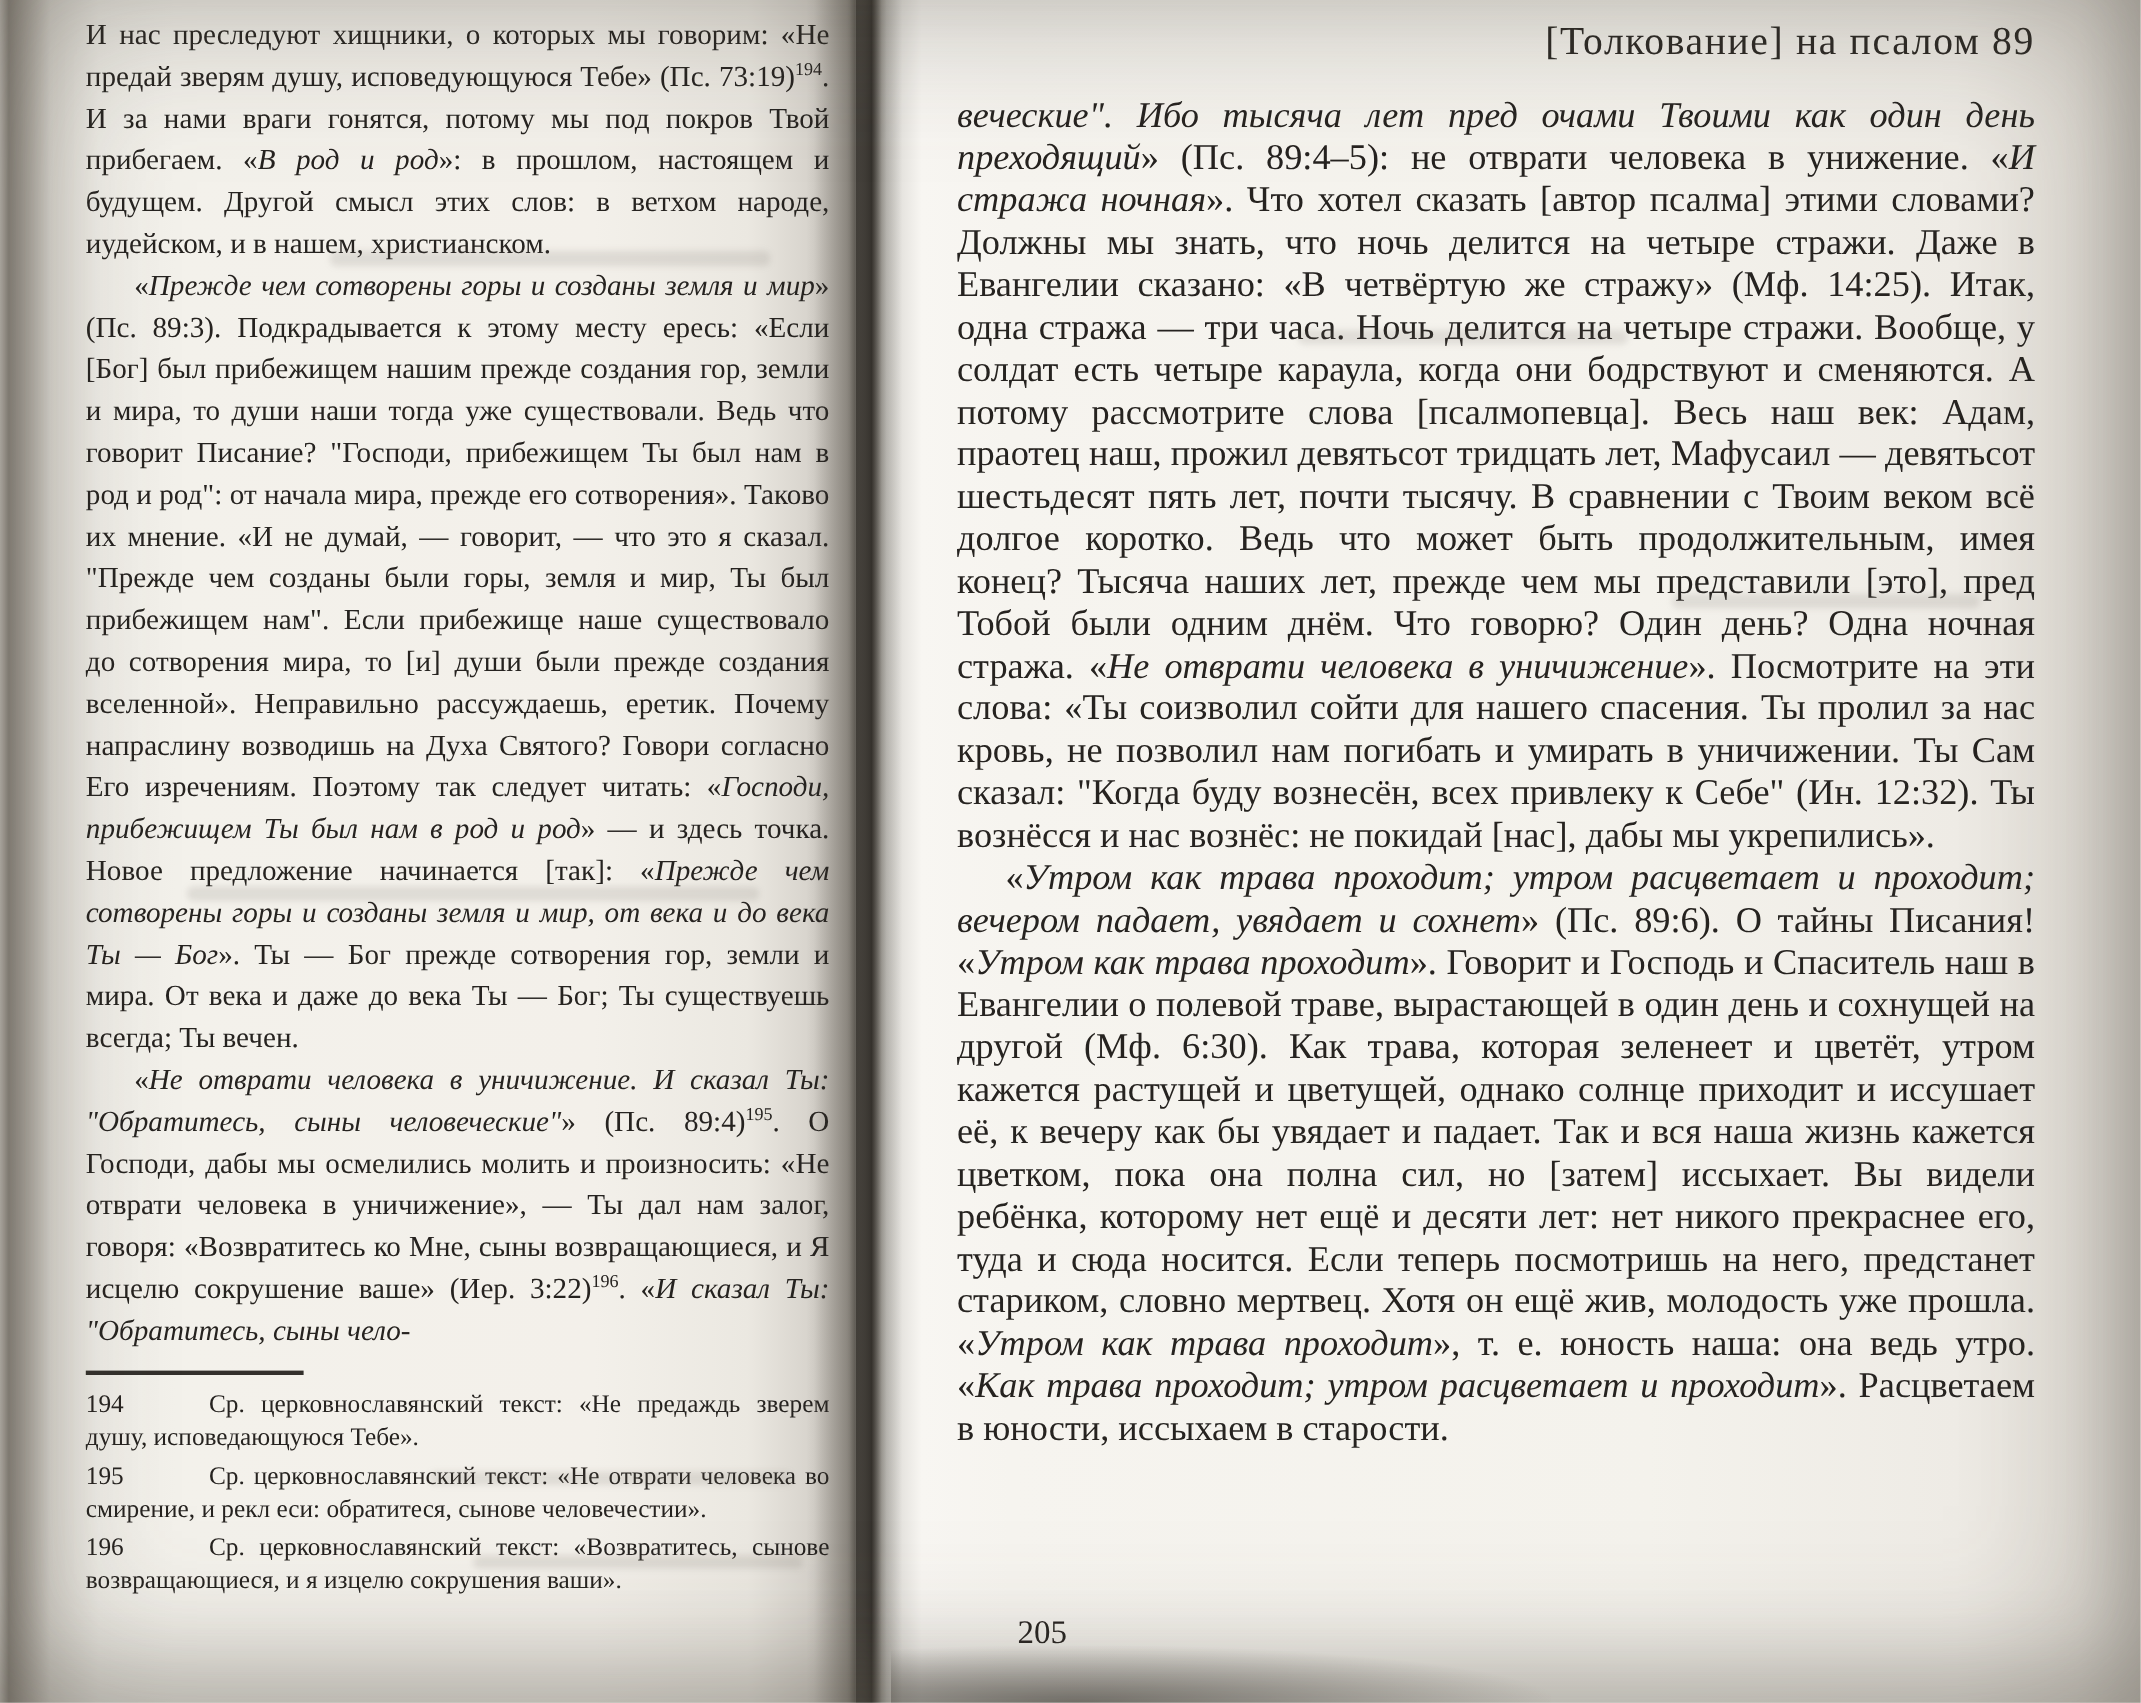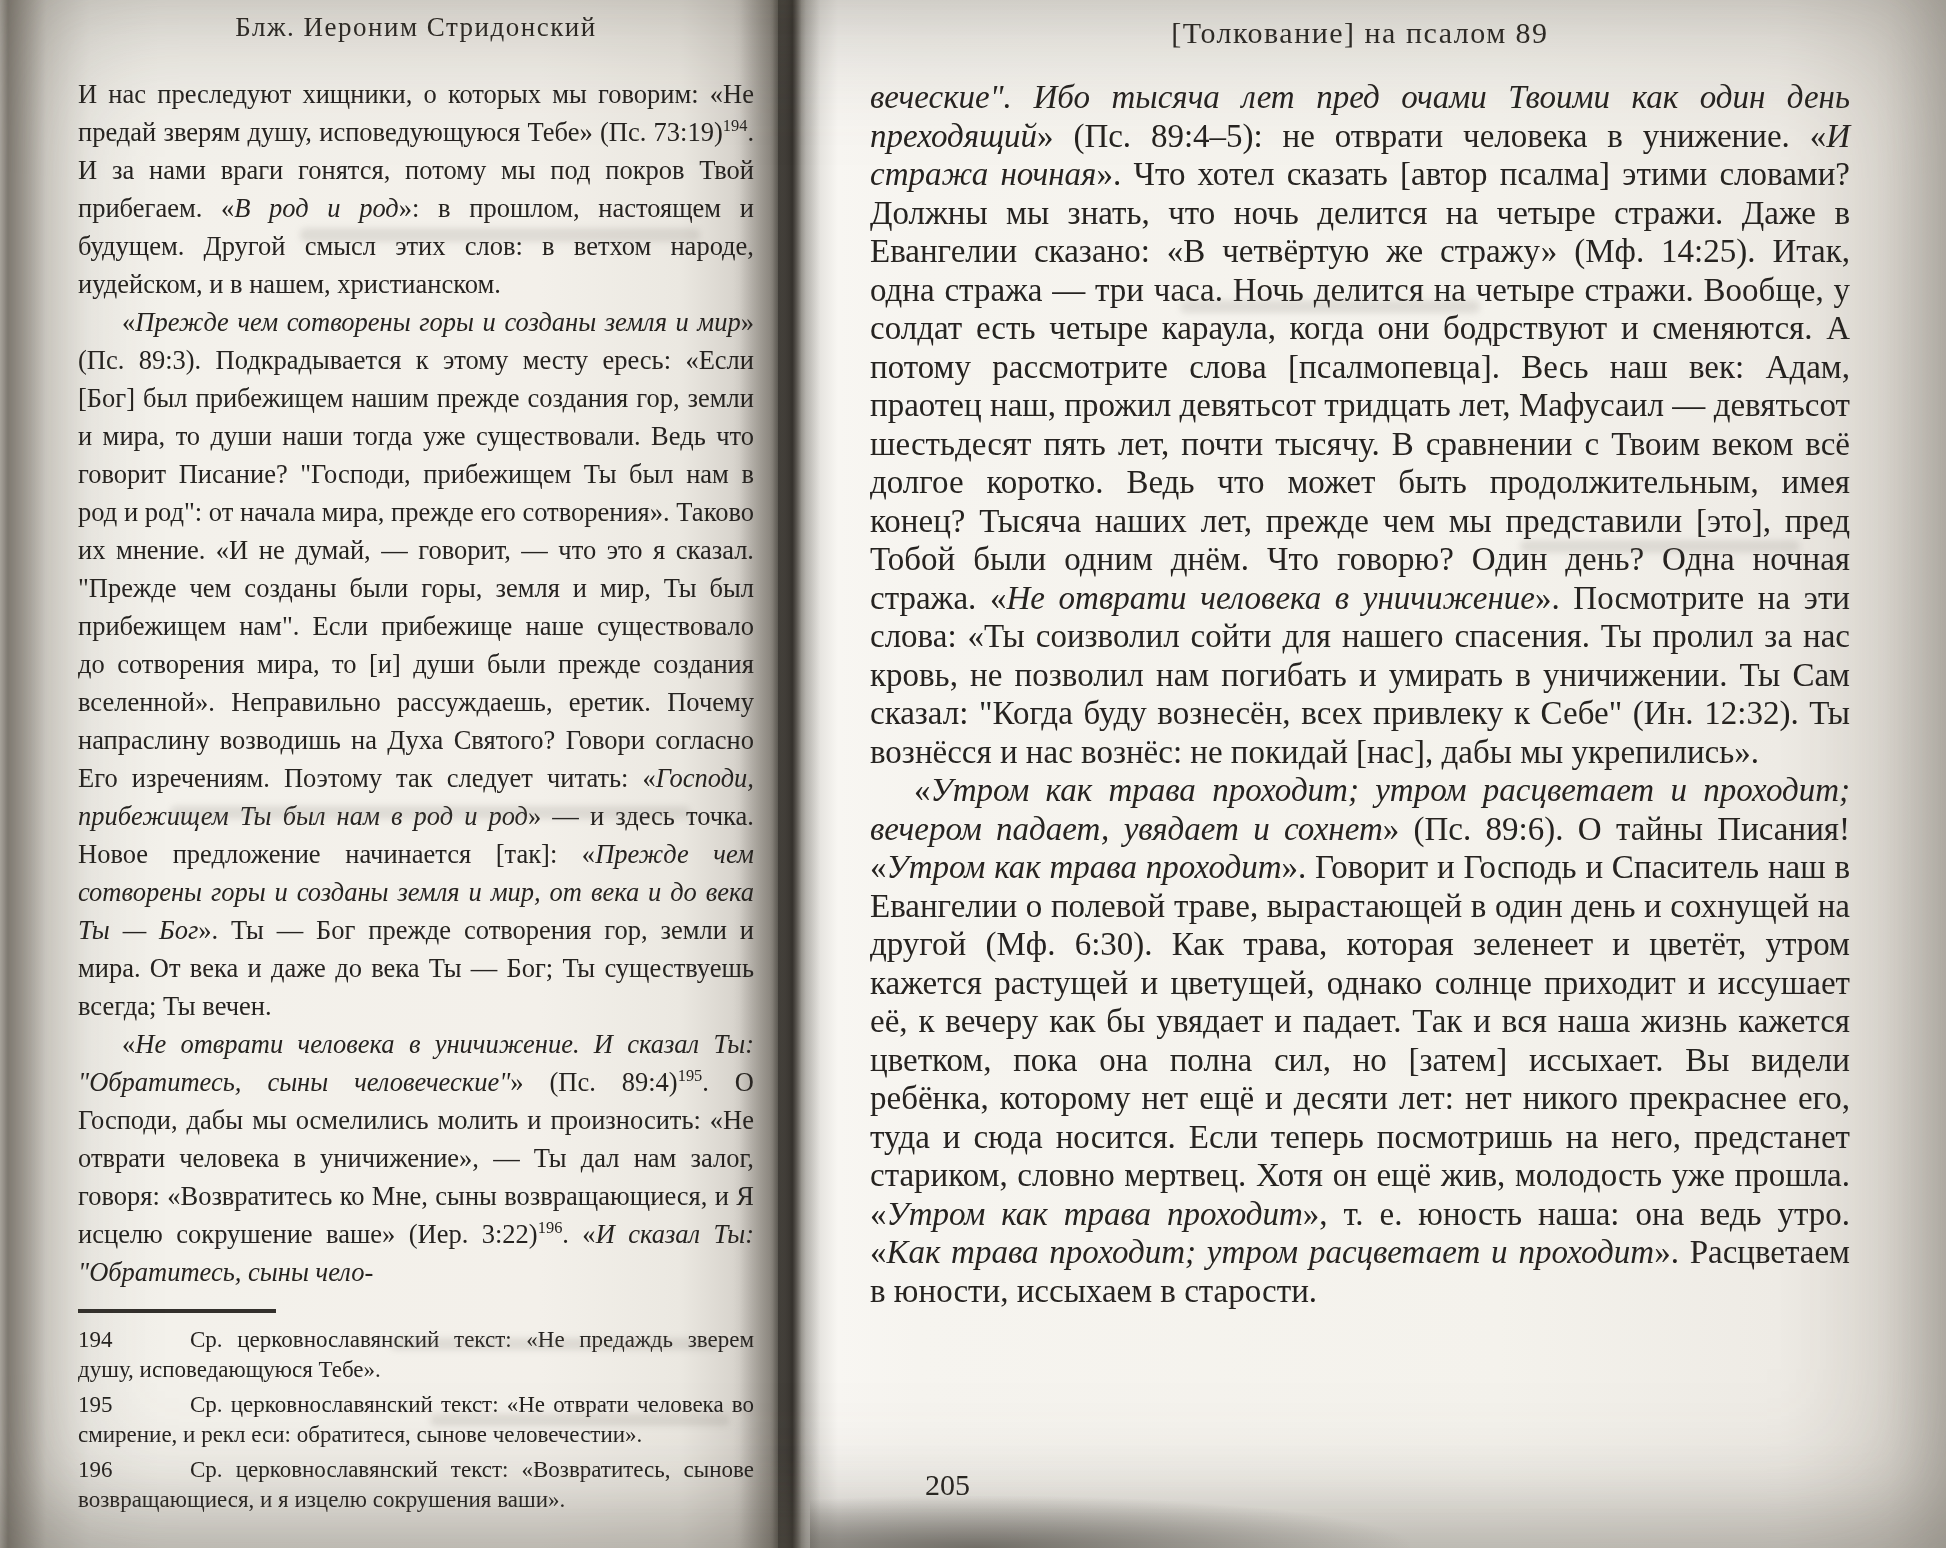--- a/index.html
+++ b/index.html
@@ -30,21 +30,21 @@
   .lp-header{text-align:center;font-size:27px;letter-spacing:1.5px;margin:0 0 32px 0;color:#2a2723;}
   .lp-body p.para{margin:0;font-size:26.5px;line-height:38px;text-align:justify;}
   .fn-rule{width:198px;height:4px;background:#33302c;margin:18px 0 12px 0;}
   .fn p{margin:0 0 5px 0;font-size:23px;line-height:30px;text-align:justify;}
   .fn-num{display:inline-block;min-width:112px;}
   .lp-pagenum{position:absolute;left:78px;top:1476px;width:676px;text-align:center;
     font-size:27px;transform:translateX(80px);}
 
   
   .rp-content{position:absolute;left:92px;top:16px;width:980px;}
-  .rp-header{text-align:center;font-size:30px;letter-spacing:1.5px;margin:0 0 28px 0;color:#2a2723;}
+  .rp-header{text-align:right;font-size:36px;letter-spacing:1.5px;margin:0 0 28px 0;color:#2a2723;}
   .rp-body p.para{margin:0;font-size:33px;line-height:38.5px;text-align:justify;}
   .rp-pagenum{position:absolute;left:92px;top:1468px;width:980px;text-align:left;
     font-size:30px;transform:translateX(55px);}
 
   .indent{text-indent:44px;}
   em{font-style:italic;}
   sup{font-size:62%;line-height:0;}
 
   
   .gutter{position:absolute;left:733px;top:0;width:104px;height:1548px;pointer-events:none;
@@ -58,21 +58,20 @@
   .ghost{position:absolute;background:rgba(110,104,94,.15);filter:blur(3px);
     border-radius:6px;pointer-events:none;}
 </style>
 </head>
 <body>
 
 <div class="spread">
 
   <div class="page-left">
     <div class="lp-content">
-      <div class="lp-header">Блж. Иероним Стридонский</div>
       <div class="lp-body">
           <p class="para"><span>И нас преследуют хищники, о которых мы говорим: «Не предай зверям душу, исповедующуюся Тебе» (Пс. 73:19)</span><sup>194</sup><span>. И за нами враги гонятся, потому мы под покров Твой прибегаем. «</span><em>В род и род</em><span>»: в прошлом, настоящем и будущем. Другой смысл этих слов: в ветхом народе, иудейском, и в нашем, христианском.</span></p>
           <p class="para indent"><span>«</span><em>Прежде чем сотворены горы и созданы земля и мир</em><span>» (Пс. 89:3). Подкрадывается к этому месту ересь: «Если [Бог] был прибежищем нашим прежде создания гор, земли и мира, то души наши тогда уже существовали. Ведь что говорит Писание? "Господи, прибежищем Ты был нам в род и род": от начала мира, прежде его сотворения». Таково их мнение. «И не думай, — говорит, — что это я сказал. "Прежде чем созданы были горы, земля и мир, Ты был прибежищем нам". Если прибежище наше существовало до сотворения мира, то [и] души были прежде создания вселенной». Неправильно рассуждаешь, еретик. Почему напраслину возводишь на Духа Святого? Говори согласно Его изречениям. Поэтому так следует читать: «</span><em>Господи, прибежищем Ты был нам в род и род</em><span>» — и здесь точка. Новое предложение начинается [так]: «</span><em>Прежде чем сотворены горы и созданы земля и мир, от века и до века Ты — Бог</em><span>». Ты — Бог прежде сотворения гор, земли и мира. От века и даже до века Ты — Бог; Ты существуешь всегда; Ты вечен.</span></p>
           <p class="para indent"><span>«</span><em>Не отврати человека в уничижение. И сказал Ты: "Обратитесь, сыны человеческие"</em><span>» (Пс. 89:4)</span><sup>195</sup><span>. О Господи, дабы мы осмелились молить и произносить: «Не отврати человека в уничижение», — Ты дал нам залог, говоря: «Возвратитесь ко Мне, сыны возвращающиеся, и Я исцелю сокрушение ваше» (Иер. 3:22)</span><sup>196</sup><span>. «</span><em>И сказал Ты: "Обратитесь, сыны чело-</em></p>
         </div>
       <div class="fn-rule"></div>
       <div class="fn">
           <p><span class="fn-num">194</span><span>Ср. церковнославянский текст: «Не предаждь зверем душу, исповедающуюся Тебе».</span></p>
           <p><span class="fn-num">195</span><span>Ср. церковнославянский текст: «Не отврати человека во смирение, и рекл еси: обратитеся, сынове человечестии».</span></p>
           <p><span class="fn-num">196</span><span>Ср. церковнославянский текст: «Возвратитесь, сынове возвращающиеся, и я изцелю сокрушения ваши».</span></p>

